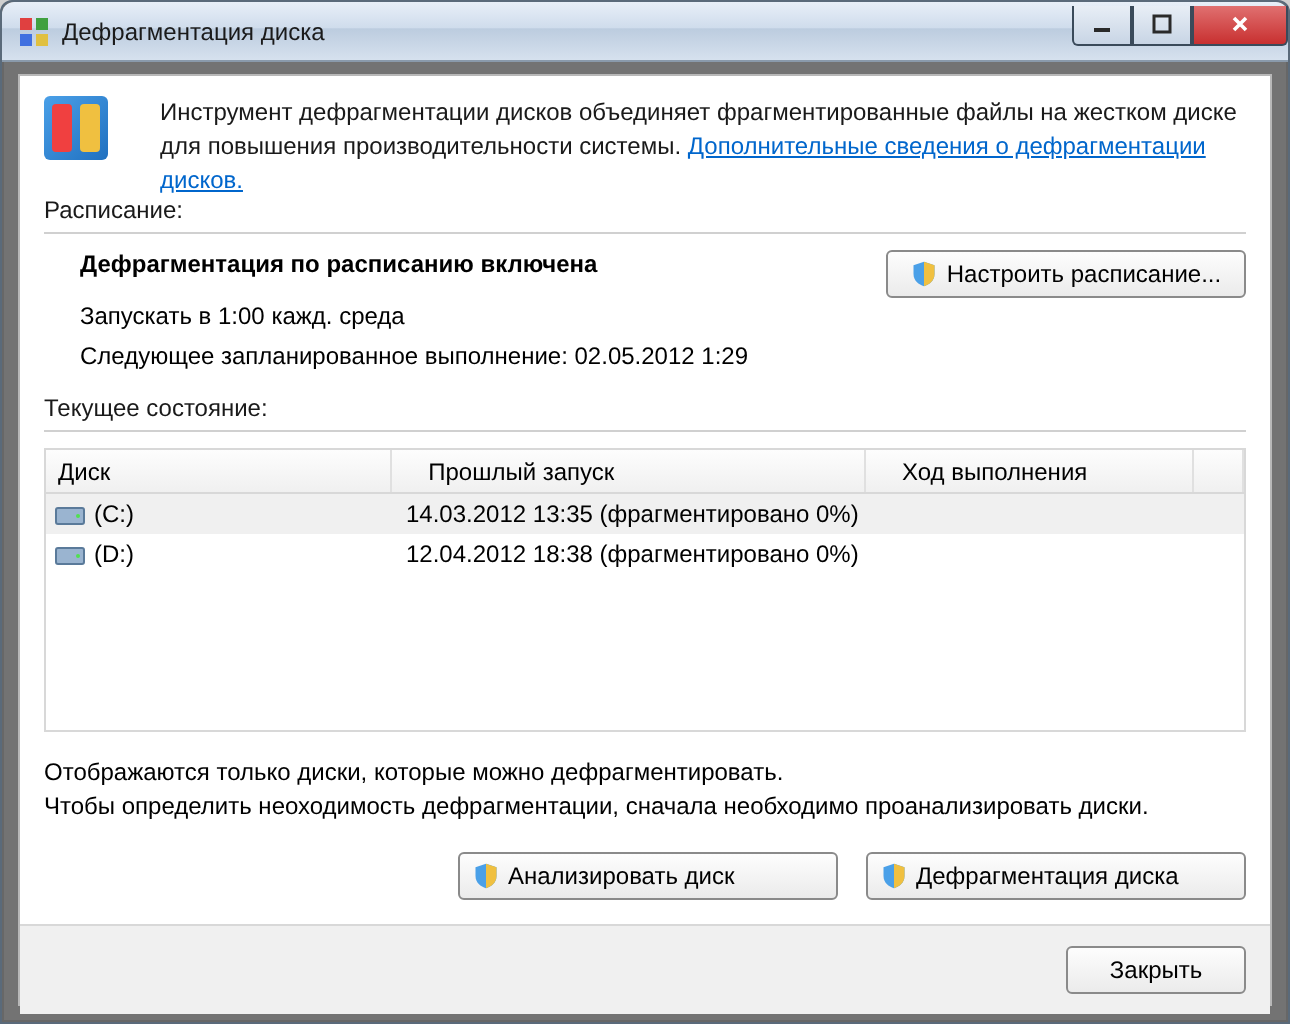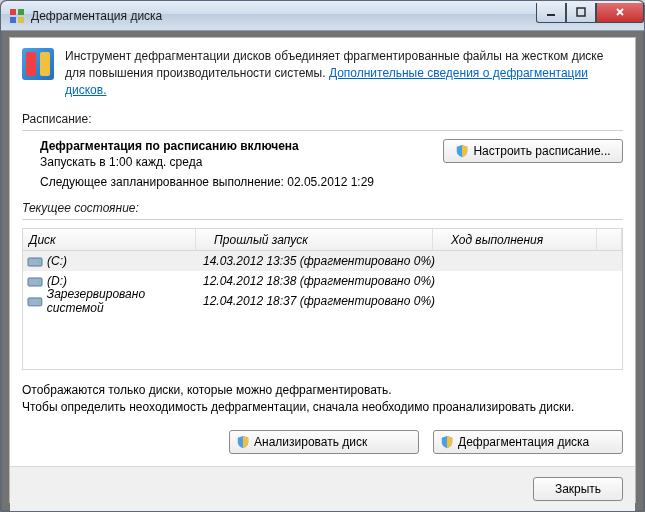--- a/index.html
+++ b/index.html
@@ -7,37 +7,37 @@
     .window { width: 645px; height: 512px; background: #737373; border: 1px solid #5a6a7a; border-radius: 6px 6px 0 0; box-shadow: 0 0 0 1px rgba(0,0,0,0.1) inset; position: relative; }
     .titlebar { height: 30px; background: linear-gradient(to bottom, #e8eff8 0%, #cfdcec 45%, #bcccdf 46%, #d6e1ee 100%); border-bottom: 1px solid #8a9aab; display: flex; align-items: center; padding-left: 8px; border-radius: 6px 6px 0 0; }
     .titlebar-icon { width: 16px; height: 16px; margin-right: 6px; }
     .titlebar-text { font-size: 12px; color: #1a1a1a; flex: 1; }
     .win-controls { display: flex; height: 20px; margin-top: -6px; }
     .wc { width: 30px; height: 20px; border: 1px solid #3a4a5a; border-top: none; display: flex; align-items: center; justify-content: center; font-size: 11px; color: #2a2a2a; }
     .wc-min { background: linear-gradient(#e8eef6,#c8d5e5); border-radius: 0 0 0 3px; }
     .wc-max { background: linear-gradient(#e8eef6,#c8d5e5); }
     .wc-close { width: 48px; background: linear-gradient(#e07070,#c83030); border-radius: 0 0 3px 0; color: #fff; }
     .content { position: absolute; top: 36px; left: 8px; right: 8px; bottom: 8px; background: #fff; border: 1px solid #b8b8b8; padding: 10px 12px 10px 12px; }
-    .intro { display: flex; gap: 11px; margin-bottom: 14px; }
+    .intro { display: flex; gap: 26px; }
     .intro-icon { width: 32px; height: 32px; flex-shrink: 0; background: linear-gradient(135deg,#4aa0e8,#2070c0); border-radius: 3px; position: relative; }
     .intro-icon::before { content:""; position:absolute; left:4px; top:4px; width:10px; height:24px; background:#f04040; border-radius:2px; }
     .intro-icon::after { content:""; position:absolute; right:4px; top:4px; width:10px; height:24px; background:#f0c040; border-radius:2px; }
     .intro-text { font-size: 12px; color: #1a1a1a; line-height: 1.4; }
     .intro-link { color: #0066cc; text-decoration: underline; cursor: pointer; }
     .section-label { font-size: 12px; color: #1a1a1a; margin-bottom: 4px; }
     .sep { height: 1px; background: #d0d0d0; margin-bottom: 8px; }
     .schedule-row { display: flex; align-items: flex-start; }
     .schedule-text { flex: 1; padding-left: 18px; font-size: 12px; }
-    .schedule-title { font-weight: bold; margin-bottom: 2px; }
+    .schedule-title { font-weight: bold; margin-bottom: 12px; }
     .schedule-line { margin-bottom: 6px; }
     .btn { background: linear-gradient(#fdfdfd,#ebebeb); border: 1px solid #8a8a8a; border-radius: 3px; font-size: 12px; padding: 3px 6px; display: inline-flex; align-items: center; gap: 4px; cursor: pointer; height: 24px; }
     .btn-schedule { width: 180px; justify-content: center; }
     .shield { width: 14px; height: 14px; display: inline-block; }
     .shield svg { width: 14px; height: 14px; }
-    .current { margin-top: 6px; font-style: italic; }
+    .current { margin-top: 6px; }
     .table { border: 1px solid #d8d8d8; height: 142px; overflow: hidden; }
     .thead { display: flex; background: linear-gradient(#fdfdfd,#f0f0f0); border-bottom: 1px solid #d8d8d8; height: 22px; align-items: center; font-size: 12px; gap: 12px; }
     .th { border-right: 1px solid #e0e0e0; padding: 0 6px; height: 100%; display: flex; align-items: center; }
     .th1 { width: 180px; }
     .th2 { width: 234px; }
     .th3 { width: 158px; }
     .th4 { flex: 1; }
     .tbody { font-size: 12px; }
     .trow { display: flex; align-items: center; height: 20px; padding-left: 4px; }
     .trow.sel { background: #f0f0f0; }
@@ -137,31 +137,20 @@
             <div class="tcell1">
               <span class="disk-icon"><svg viewBox="0 0 16 16">
                     <rect x="1" y="5" width="14" height="8" rx="1" fill="#9ab4d0" stroke="#5a7a9a"></rect>
                     <circle cx="12" cy="9" r="1" fill="#50e050"></circle>
                   </svg></span>
               <span>(D:)</span>
             </div>
             <div class="tcell2">12.04.2012 18:38 (фрагментировано 0%)</div>
             <div class="tcell3"></div>
           </div>
-          <div class="trow">
-            <div class="tcell1">
-              <span class="disk-icon"><svg viewBox="0 0 16 16">
-                    <rect x="1" y="5" width="14" height="8" rx="1" fill="#9ab4d0" stroke="#5a7a9a"></rect>
-                    <circle cx="12" cy="9" r="1" fill="#50e050"></circle>
-                  </svg></span>
-              <span>Зарезервировано системой</span>
-            </div>
-            <div class="tcell2">12.04.2012 18:37 (фрагментировано 0%)</div>
-            <div class="tcell3"></div>
-          </div>
         </div>
       </div>
     </div>
 
     <div class="note">
       <div>Отображаются только диски, которые можно дефрагментировать.</div>
       <div>Чтобы определить неоходимость  дефрагментации, сначала необходимо проанализировать диски.</div>
     </div>
 
     <div class="action-row">

